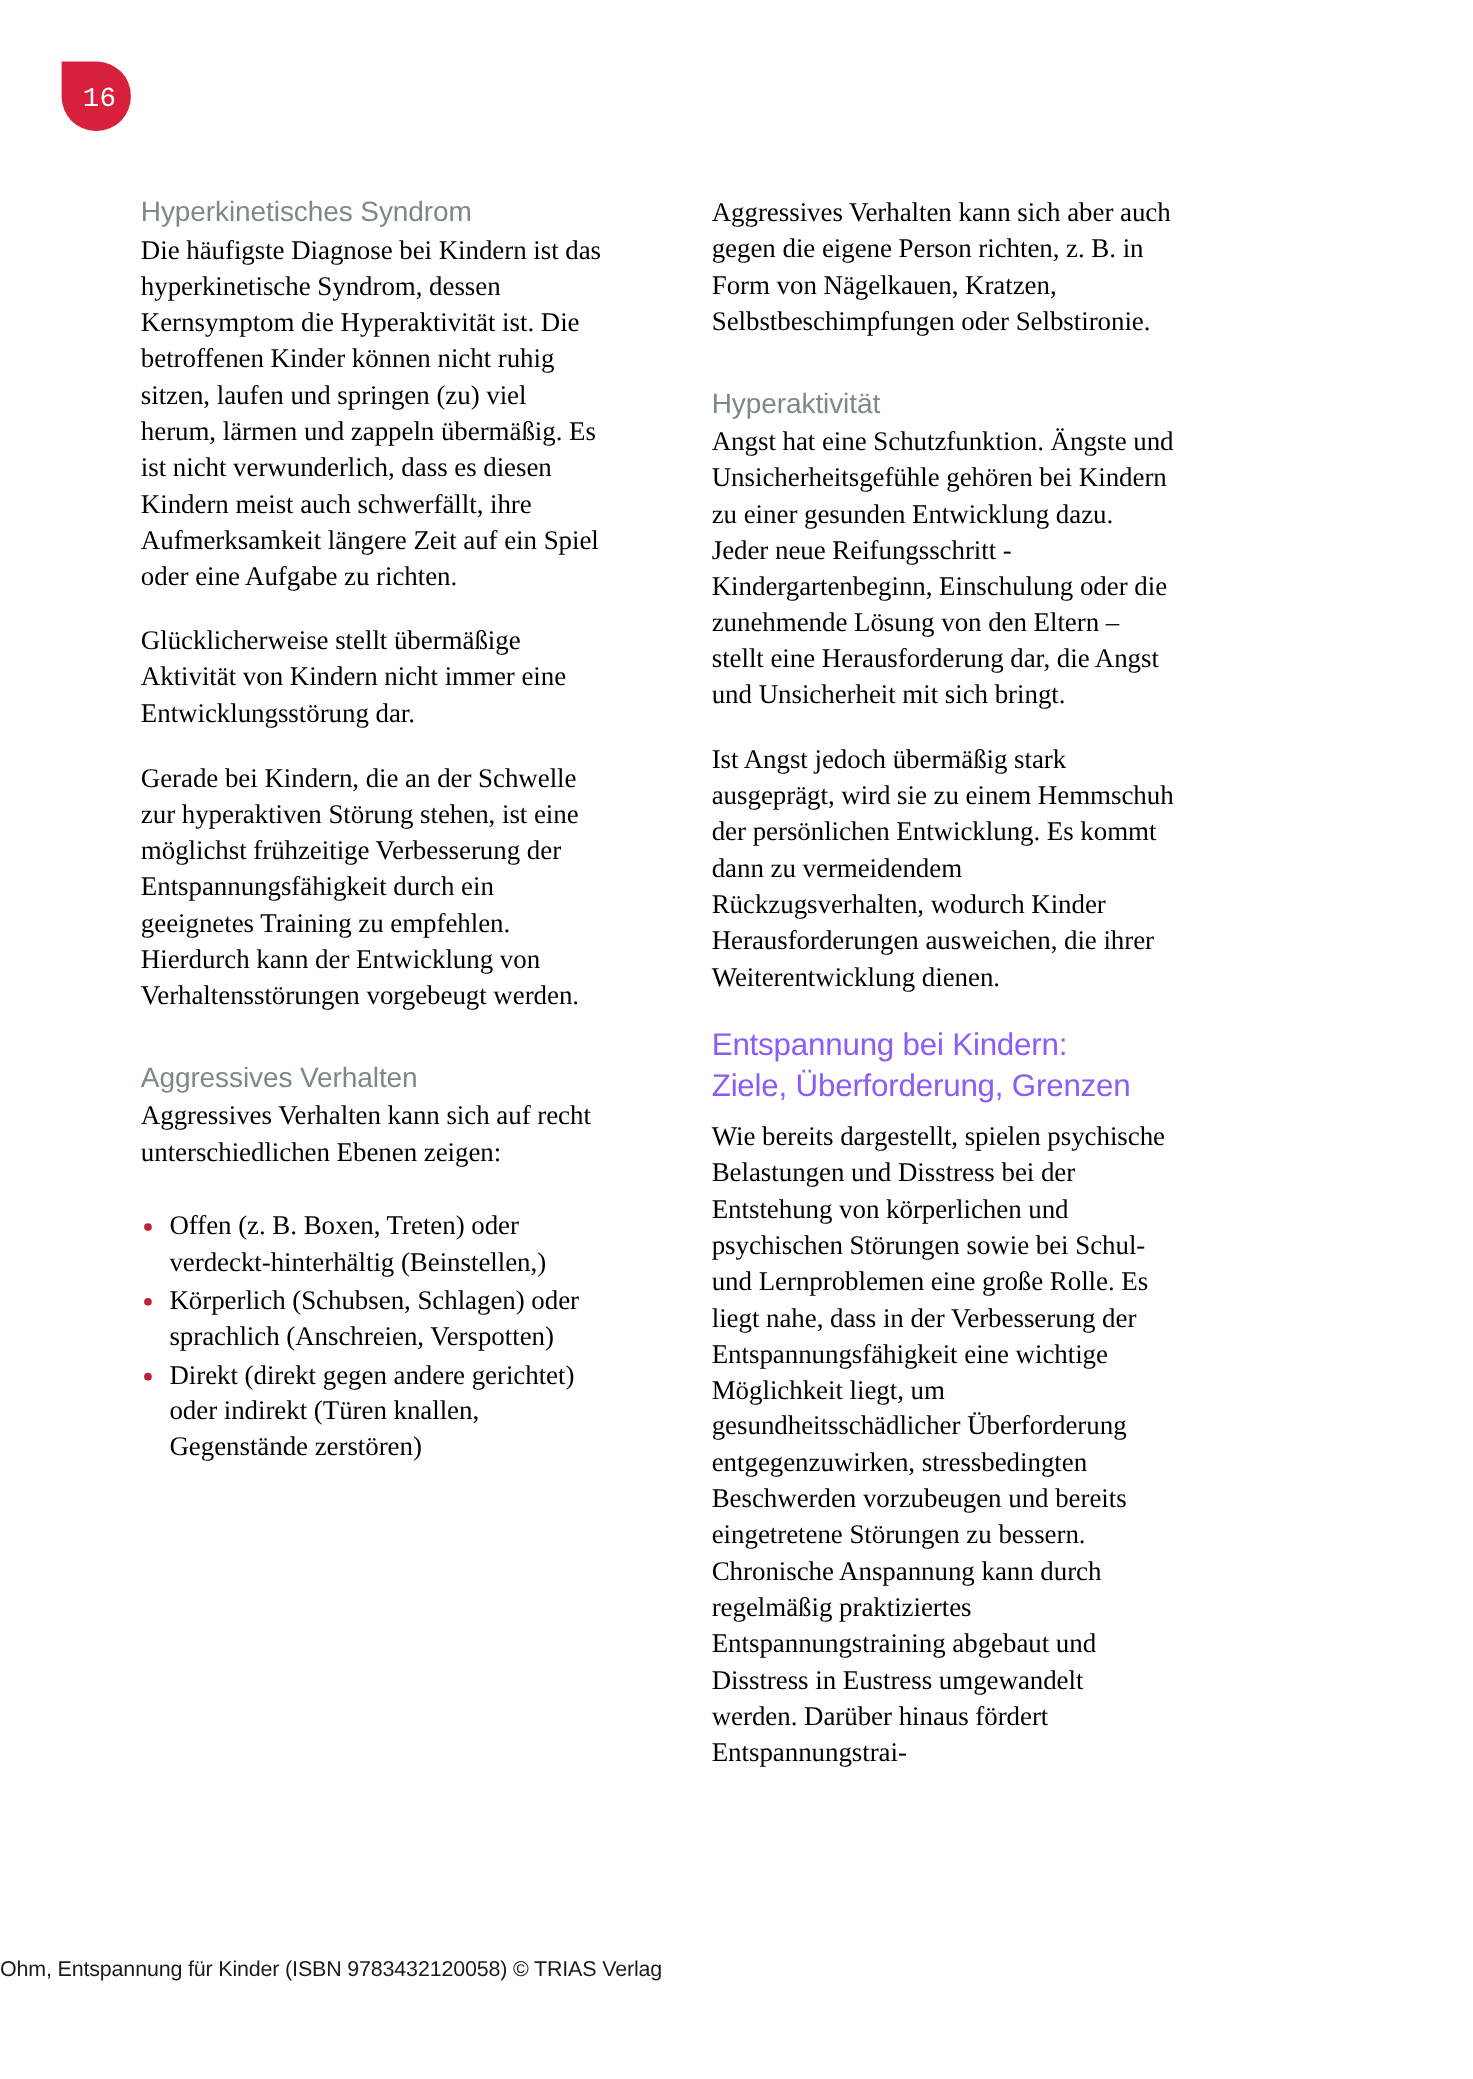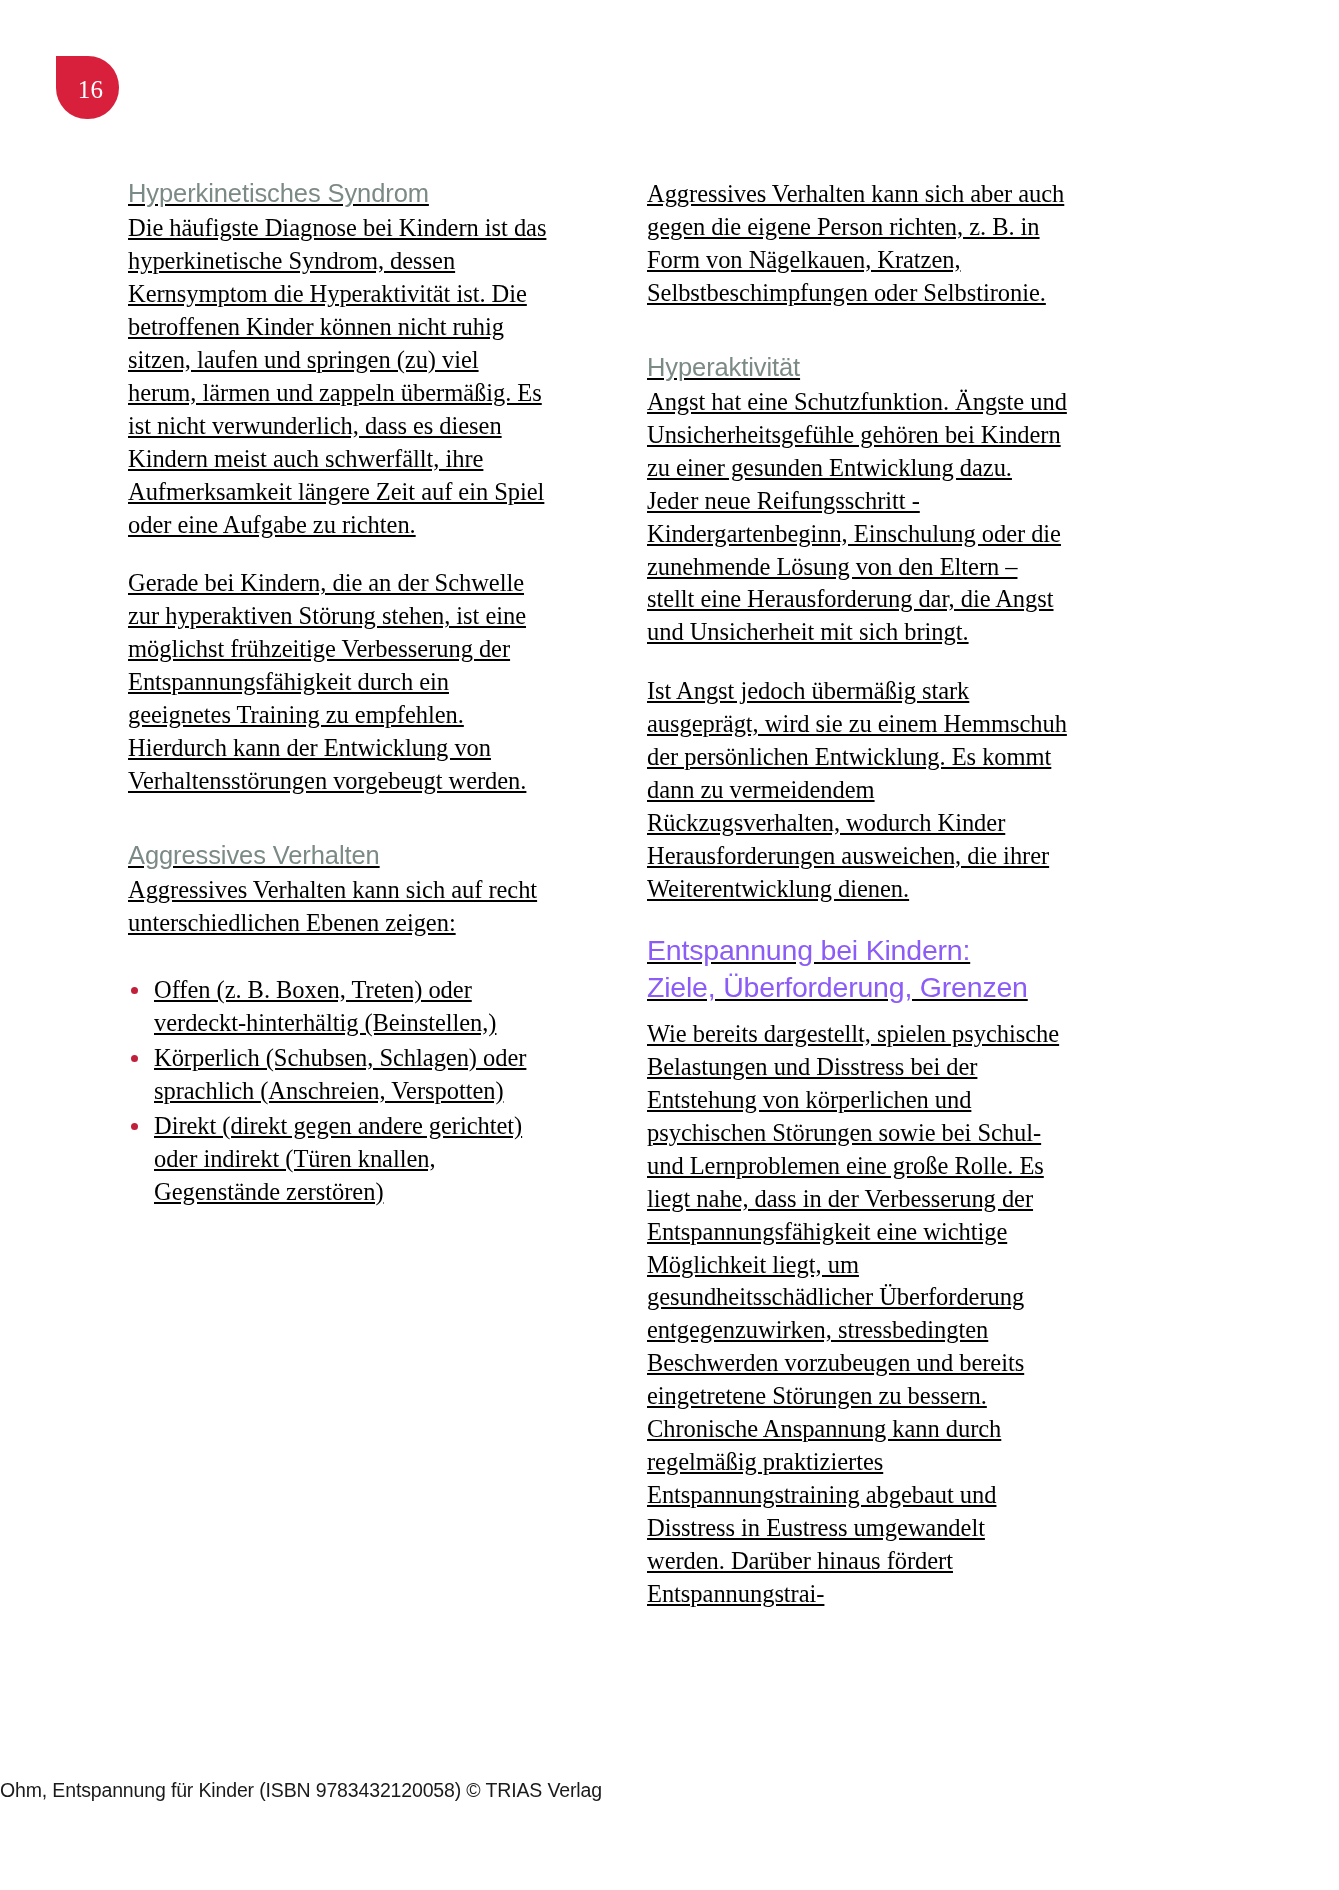--- a/index.html
+++ b/index.html
@@ -26,41 +26,40 @@
     background: #d8203c;
     border-top-right-radius: 31px;
     border-bottom-right-radius: 31px;
     border-bottom-left-radius: 31px;
     border-top-left-radius: 0;
     display: flex;
     align-items: center;
     justify-content: center;
   }
   .page-badge-number {
-    font-family: Liberation Serif, serif;
+    font-family: Liberation Mono, monospace;
     font-size: 25px;
     color: #ffffff;
     line-height: 1;
     letter-spacing: 0.2px;
     padding-left: 6px;
     padding-top: 4px;
   }
 
   
   .columns {
     position: absolute;
     left: 128px;
     top: 178px;
     width: 1084px;
     display: flex;
     gap: 63px;
   }
   .col {
     width: 420px;
-    text-decoration: underline;
   }
   .col-right { width: 420px; margin-left: 36px; }
 
   
   .sec-head {
     font-family: "Liberation Sans", "DejaVu Sans", sans-serif;
     font-size: 25.5px;
     font-weight: 400;
     color: #7b8a86;
     line-height: 1.18;
@@ -137,20 +136,21 @@
 </div>
 
 <div class="columns">
 
   <div class="col col-left">
 
     <h2 class="sec-head">Hyperkinetisches Syndrom</h2>
 
     <p class="body">Die häufigste Diagnose bei Kindern ist das hyperkinetische Syndrom, dessen Kernsymptom die Hyperaktivität ist. Die betroffenen Kinder können nicht ruhig sitzen, laufen und springen (zu) viel herum, lärmen und zappeln übermäßig. Es ist nicht verwunderlich, dass es diesen Kindern meist auch schwerfällt, ihre Aufmerksamkeit längere Zeit auf ein Spiel oder eine Aufgabe zu richten.</p>
 
+    <p class="body">Glücklicherweise stellt übermäßige Aktivität von Kindern nicht immer eine Entwicklungsstörung dar.</p>
 
     <p class="body">Gerade bei Kindern, die an der Schwelle zur hyperaktiven Störung stehen, ist eine möglichst frühzeitige Verbesserung der Entspannungsfähigkeit durch ein geeignetes Training zu empfehlen. Hierdurch kann der Entwicklung von Verhaltensstörungen vorgebeugt werden.</p>
 
     <h2 class="sec-head spaced-top">Aggressives Verhalten</h2>
 
 
     <p class="body tight">Aggressives Verhalten kann sich auf recht unterschiedlichen Ebenen zeigen:</p>
 
     <ul class="bullets">
       <li>

